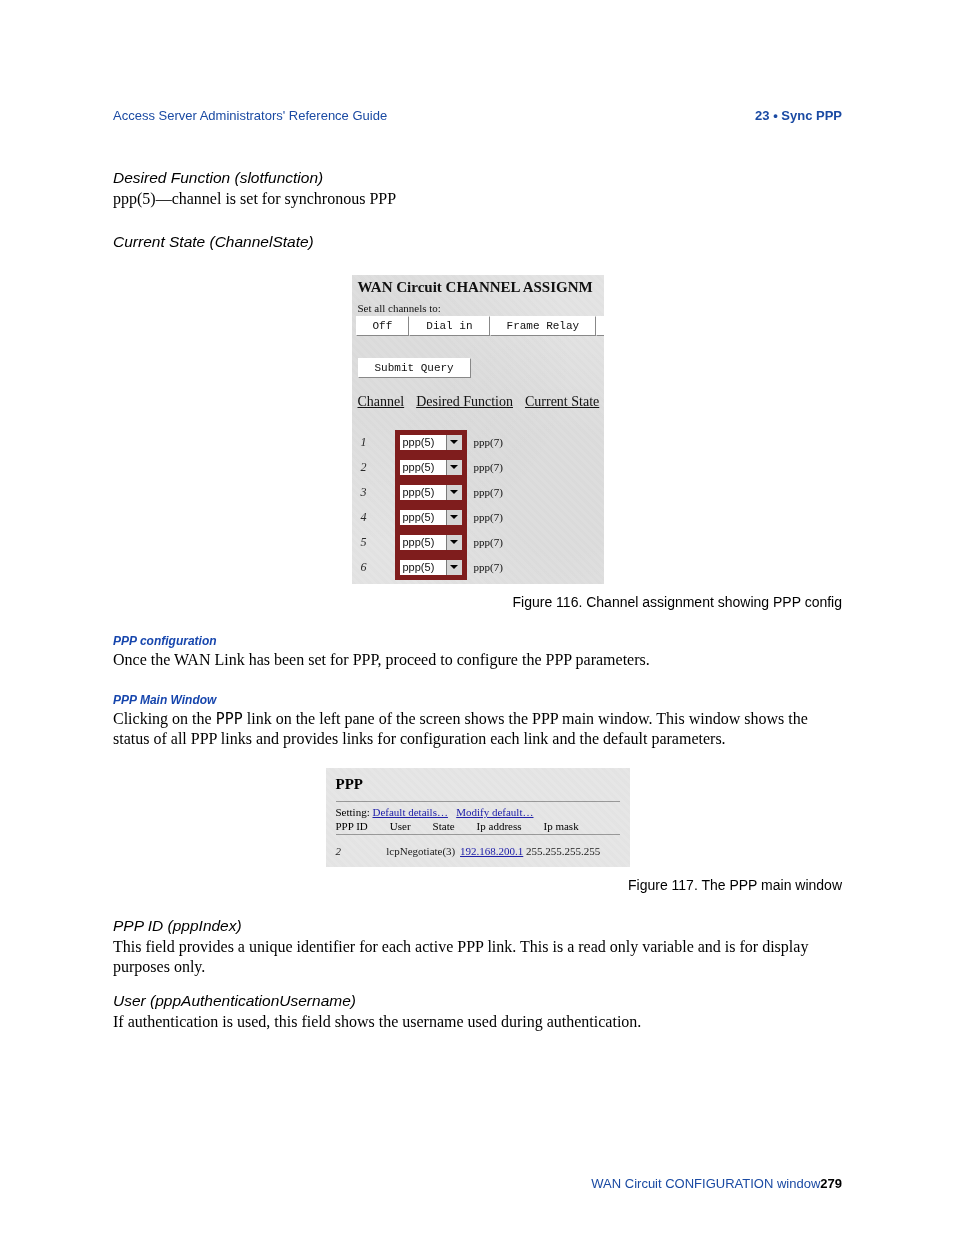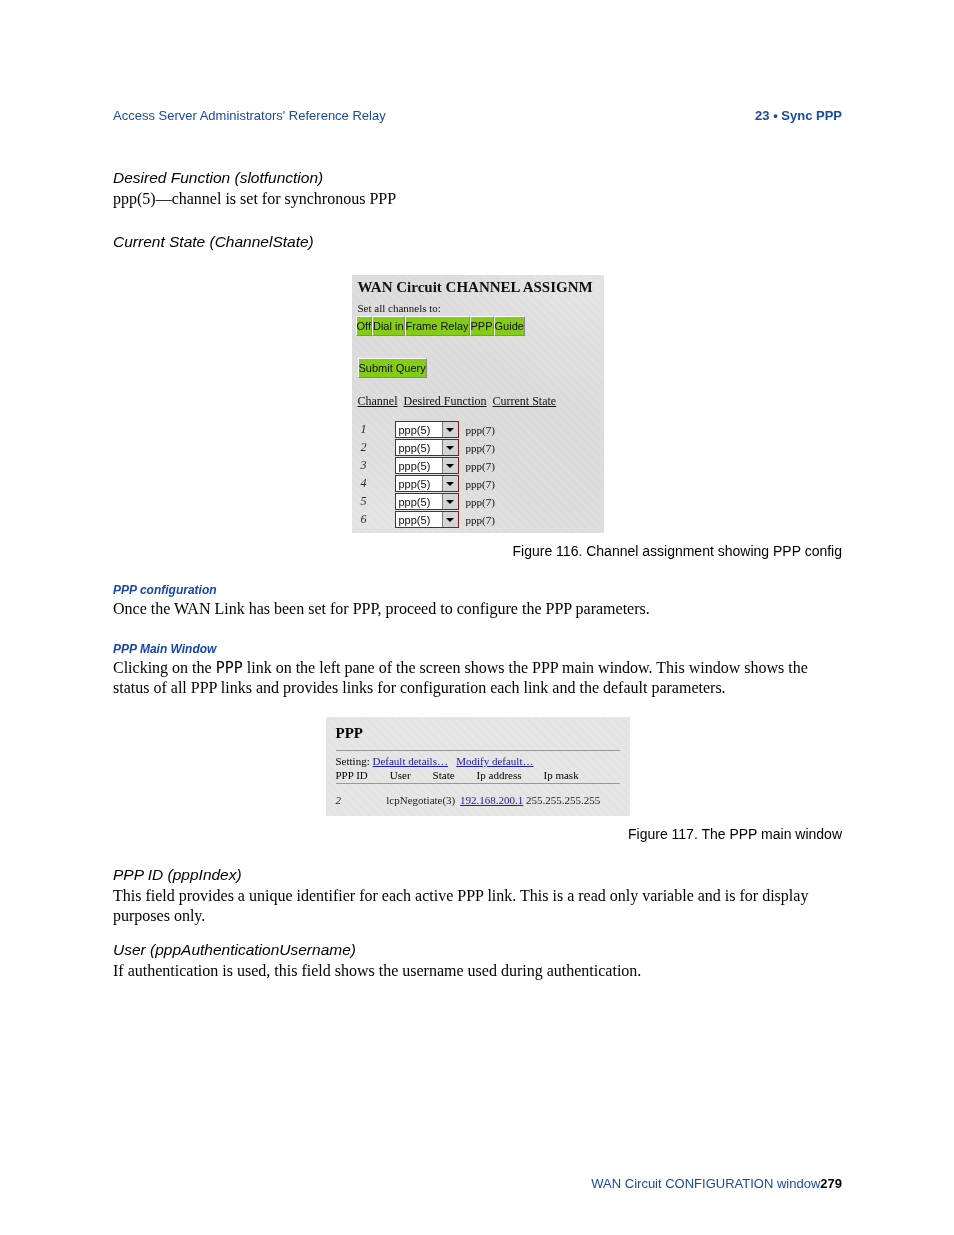--- a/index.html
+++ b/index.html
@@ -73,42 +73,42 @@
       repeating-linear-gradient(45deg, rgba(0,0,0,.012) 0 3px, transparent 3px 6px);
     pointer-events:none;
   }
   .fig116 .inner { position: relative; padding: 4px 0 4px 4px; }
   .fig116 .wan-title { font-weight: bold; font-size: 15px; margin: 0 0 6px 2px; }
   .fig116 .setrow { font-size: 11px; margin: 2px 0 2px 2px; }
   .fig116 .btnrow {
     display:flex; gap:0;
   }
   .fig116 .btn {
-    font-family: Liberation Sans, sans-serif;
+    font-family: Liberation Mono, monospace;
     font-size: 11px;
-    padding: 2px 0;
-    background: #84cc16;
+    padding: 2px 16px;
+    background: #ffffff;
     border: 1px solid #888;
     border-top-color:#fff; border-left-color:#fff;
     line-height: 14px;
     white-space: nowrap;
   }
   .fig116 .btnrow .btn:not(:first-child){ border-left-width:1px; }
   .fig116 .submit { margin: 22px 0 10px 2px; display:inline-block; }
   .fig116 .hdr {
-    font-size: 12px;
-    display:flex; gap:6px; margin: 6px 0 12px 2px;
+    font-size: 14px;
+    display:flex; gap:12px; margin: 6px 0 20px 2px;
   }
   .fig116 .hdr .u { text-decoration: underline; }
   .fig116 table { border-collapse: collapse; margin-left: 2px; }
   .fig116 td { font-size: 11px; padding: 0 3px; height: 18px; }
   .fig116 td.ch { font-family: "Times New Roman", serif; font-size: 12px; font-style: italic; color:#2a2a2a; width:28px; }
   .fig116 .sel {
     display:inline-flex; align-items:center;
-    background:#fff; border:1px solid #7f1d1d;
+    background:#fff; border:5px solid #7f1d1d;
     height:15px; font-family:"MS Sans Serif",Arial,sans-serif; font-size:11px;
     width:62px;
   }
   .fig116 .sel .val { flex:1; padding:0 3px; }
   .fig116 .sel .dd {
     width:15px; height:15px;
     background:#d4d4d4; border-left:1px solid #7a7a7a;
     display:flex;align-items:center;justify-content:center;
   }
   .fig116 .sel .dd::before{
@@ -157,21 +157,21 @@
   .bottom-row .pn { font-weight: 800; }
 
   .mono { font-family: "Futura","Trebuchet MS","Letter Gothic",monospace; font-size: 15px; }
 </style>
 </head>
 <body>
 
 <div class="page">
 
   <div class="top-row">
-    <span class="doc-title">Access Server Administrators' Reference Relay</span>
+    <span class="doc-title">Access Server Administrators' Reference Guide</span>
     <span class="chapter-title">23 • Sync PPP</span>
   </div>
 
   <div style="height:46px"></div>
 
   <div class="sec-heading">Desired Function (slotfunction)</div>
   <div class="body-text">ppp(5)—channel is set for synchronous PPP</div>
 
   <div class="gap-large"></div>
 

